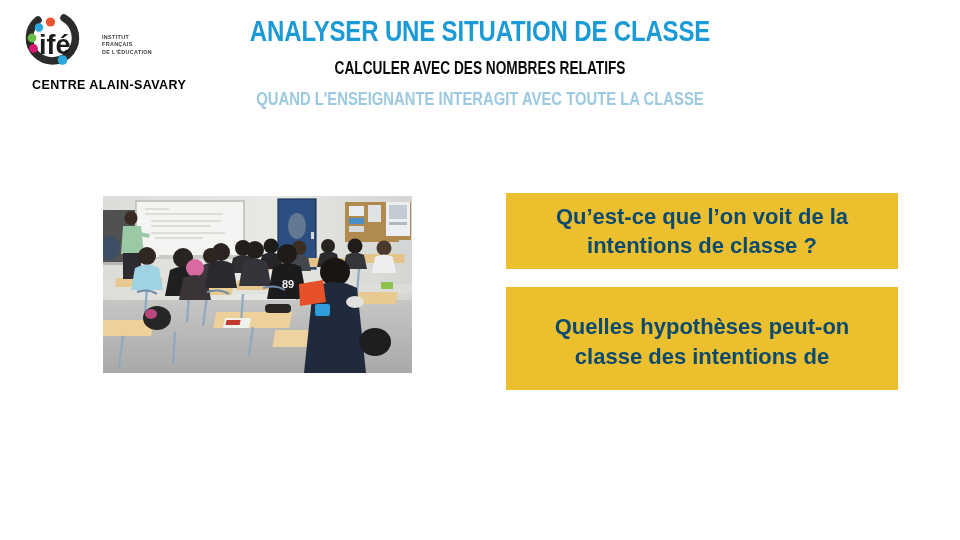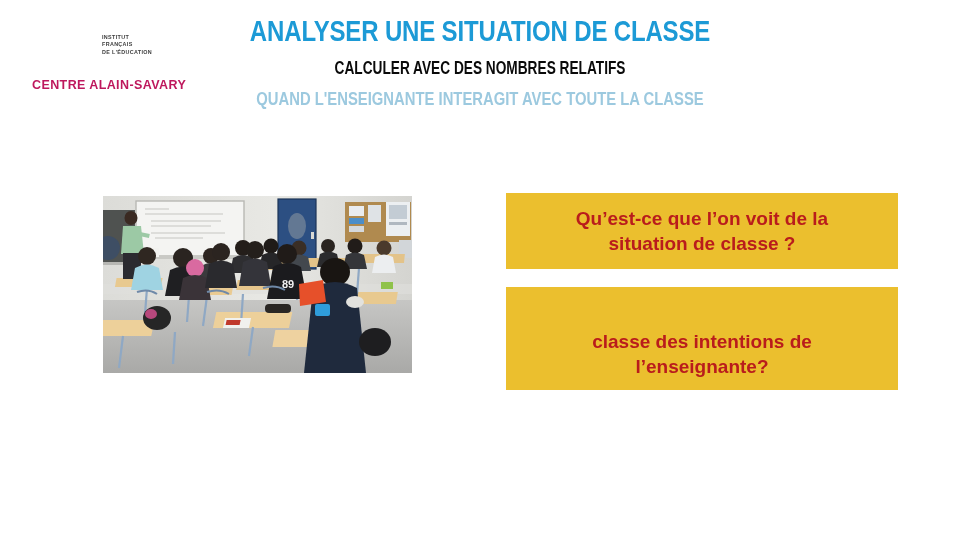--- a/index.html
+++ b/index.html
@@ -43,21 +43,21 @@
     text-transform: uppercase;
   }
   #logo-org-name div { white-space: nowrap; }
   #logo-centre {
     position: absolute;
     left: 18px;
     top: 72px;
     font-size: 12.5px;
     font-weight: 700;
     letter-spacing: 0.4px;
-    color: #be185d;
+    color: #000000;
     white-space: nowrap;
   }
 
   
   .title-wrap {
     position: absolute;
     left: 0;
     width: 960px;
     text-align: center;
   }
@@ -113,32 +113,46 @@
     background: #EBBF2E;
     display: flex;
     align-items: center;
     justify-content: center;
     text-align: center;
     box-sizing: border-box;
   }
   #question-box-1 { top: 193px; height: 76px; padding: 0 24px; }
   #question-box-2 { top: 287px; height: 103px; padding: 0 22px; }
   .question-text {
-    font-size: 19px;
-    font-weight: 700;
-    color: #b91c1c;
+    font-size: 22px;
+    font-weight: 700;
+    color: #0c4a6e;
     line-height: 1.32;
   }
   #question-box-2 .question-text { padding-top: 6px; }
 </style>
 </head>
 <body>
 
 <div id="logo-block">
 
+  <div id="logo-mark">
+    <svg viewBox="0 0 64 62" width="64" height="62" xmlns="http://www.w3.org/2000/svg">
+
+      <path d="M 46 8 A 23 23 0 1 1 20 10" fill="none" stroke="#2B2B2B" stroke-width="7.5" stroke-linecap="round"></path>
+
+      <circle cx="14" cy="28" r="4.4" fill="#6BBE45"></circle>
+      <circle cx="15.5" cy="38.5" r="4.4" fill="#D6186E"></circle>
+      <circle cx="21" cy="17.5" r="4.2" fill="#29A8E0"></circle>
+      <circle cx="32.5" cy="12" r="4.6" fill="#E8552D"></circle>
+      <circle cx="44.5" cy="50" r="4.8" fill="#29A8E0"></circle>
+
+      <text x="21" y="44" font-family="'Liberation Sans', sans-serif" font-size="27" font-weight="700" fill="#1a1a1a">ifé</text>
+    </svg>
+  </div>
 
   <div id="logo-org-name">
     <div>INSTITUT</div>
     <div>FRANÇAIS</div>
     <div>DE L'ÉDUCATION</div>
   </div>
 
   <div id="logo-centre">CENTRE ALAIN-SAVARY</div>
 </div>
 
@@ -321,24 +335,24 @@
       <path d="M 160 92 q 12 -4 22 2"></path>
       <path d="M 34 96 q 11 -4 20 2"></path>
     </g>
   </svg>
 </div>
 
 <div class="question-box" id="question-box-1">
   <div class="question-text">
     <span>Qu’est-ce que l’on voit de la</span>
     <br>
-    <span>situation de classe ?</span>
+    <span>intentions de classe ?</span>
   </div>
 </div>
 
 <div class="question-box" id="question-box-2">
   <div class="question-text">
+    <span>Quelles hypothèses peut-on</span>
     <br>
     <span>classe des intentions de</span>
     <br>
-    <span>l’enseignante?</span>
   </div>
 </div>
 
 </body></html>

